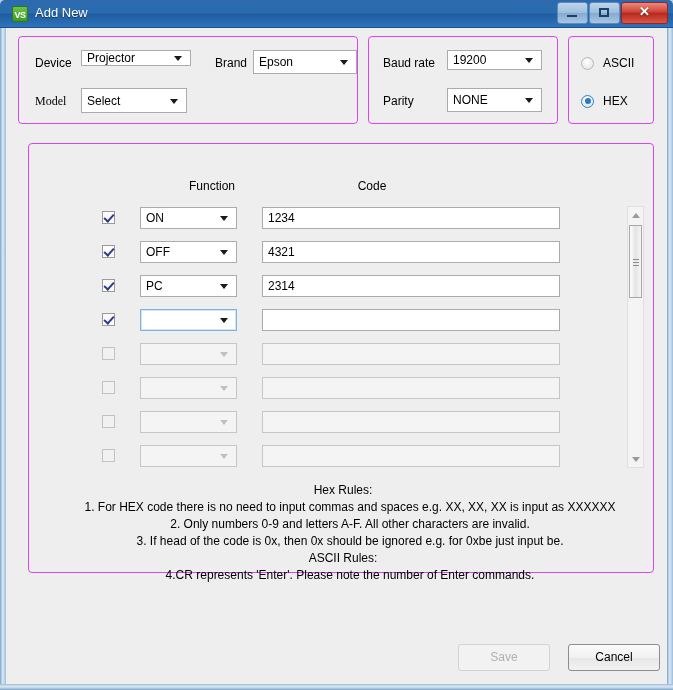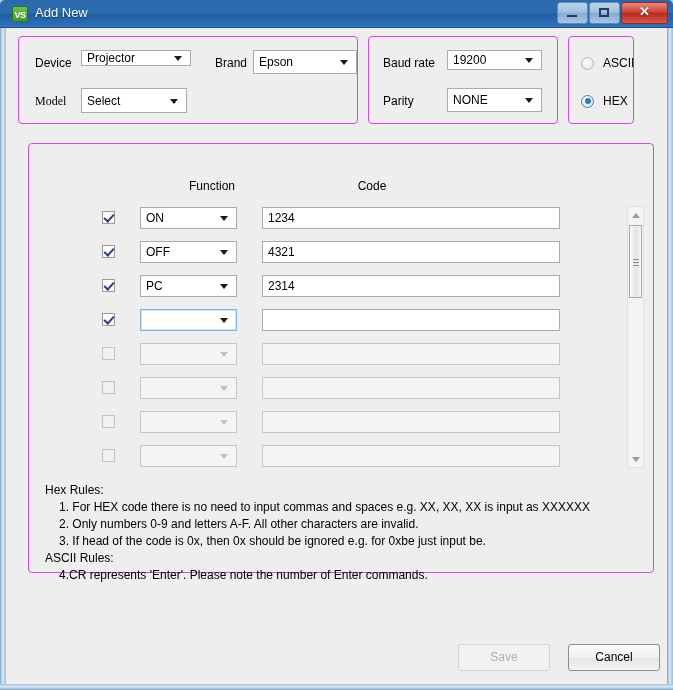--- a/index.html
+++ b/index.html
@@ -106,21 +106,21 @@
   
   .panel {
     position: absolute;
     border: 1px solid #d946ef;
     border-radius: 4px;
     background: #eeeeee;
     box-sizing: border-box;
   }
   #panel-device { left: 12px;  top: 8px;  width: 340px; height: 88px; }
   #panel-serial { left: 362px; top: 8px;  width: 190px; height: 88px; }
-  #panel-format { left: 562px; top: 8px;  width:  66px; height: 88px; }
+  #panel-format { left: 562px; top: 8px;  width:  86px; height: 88px; }
   #panel-table  { left: 22px;  top: 115px; width: 626px; height: 430px; }
 
   .lbl {
     position: absolute;
     font-size: 12px;
     color: #000;
     white-space: nowrap;
   }
 
   
@@ -272,20 +272,21 @@
   }
 
   
   .rules {
     position: absolute;
     left: 16px; top: 338px;
     width: 596px;
     font-size: 12px;
     color: #000;
     line-height: 17px;
+    text-align: center;
   }
   .rules div { white-space: nowrap; }
   .rules .ind { padding-left: 14px; }
 
   
   .btn {
     position: absolute;
     width: 92px; height: 27px;
     border-radius: 3px;
     font-size: 12px;

